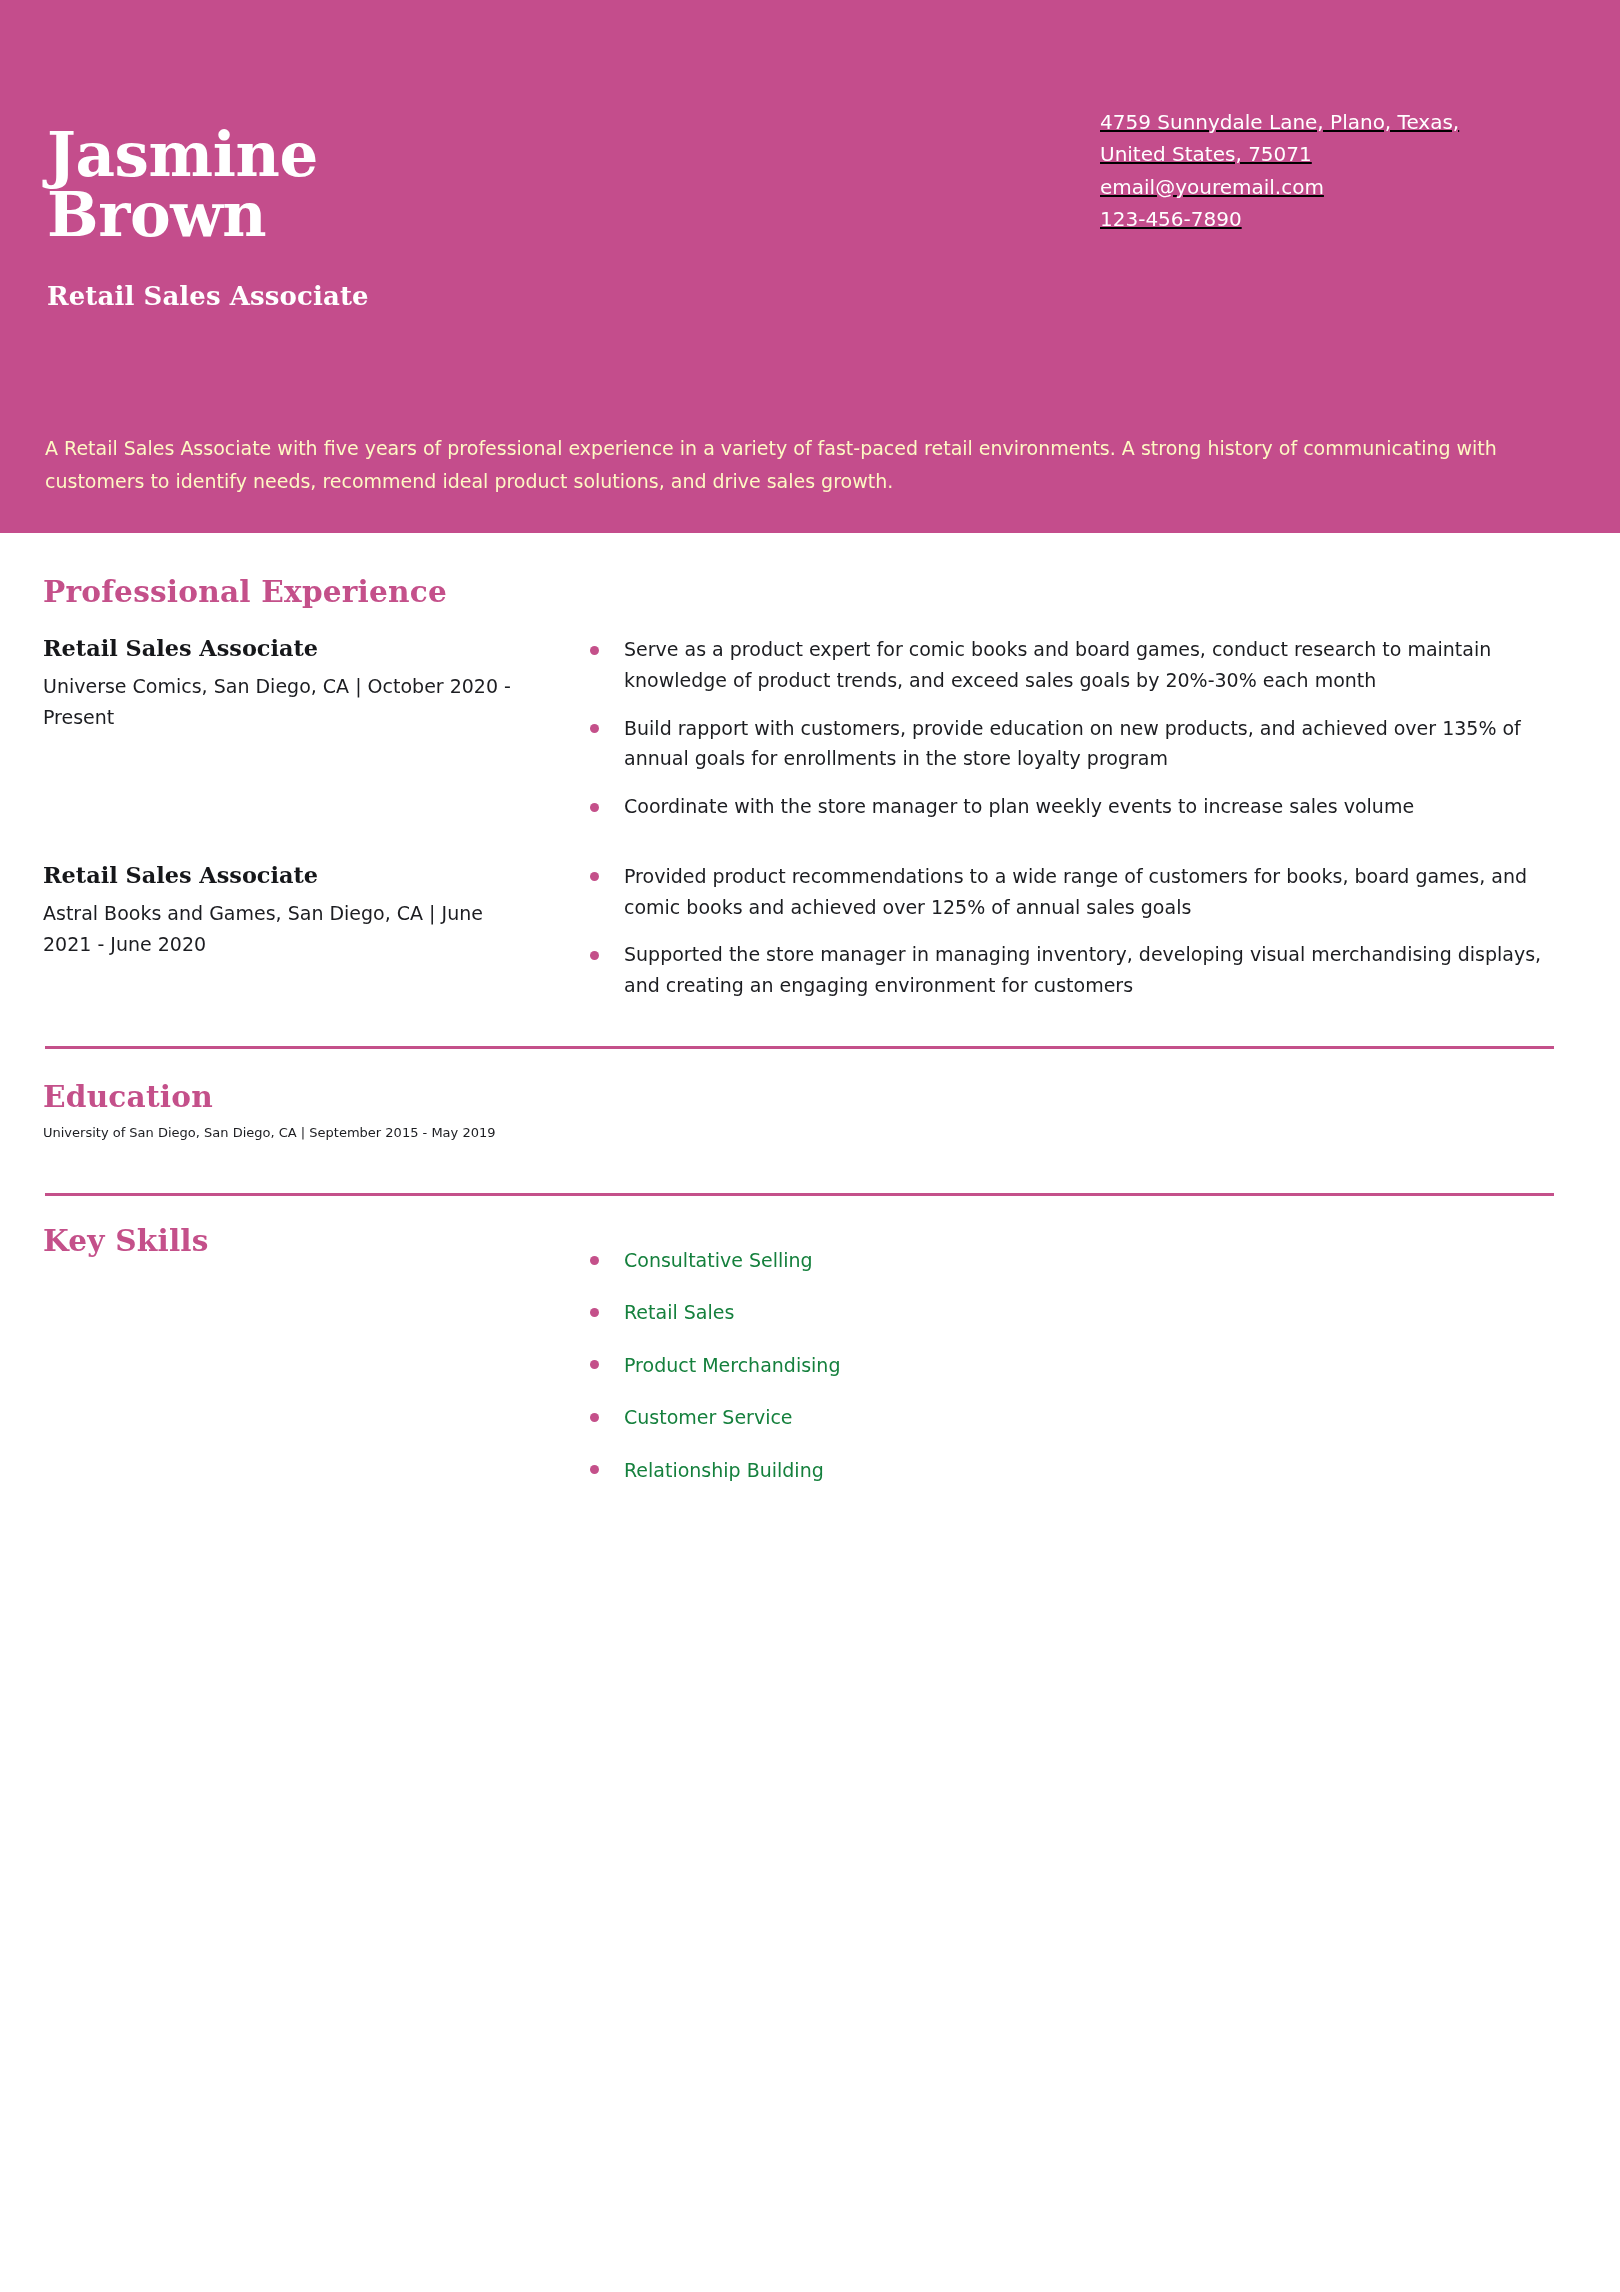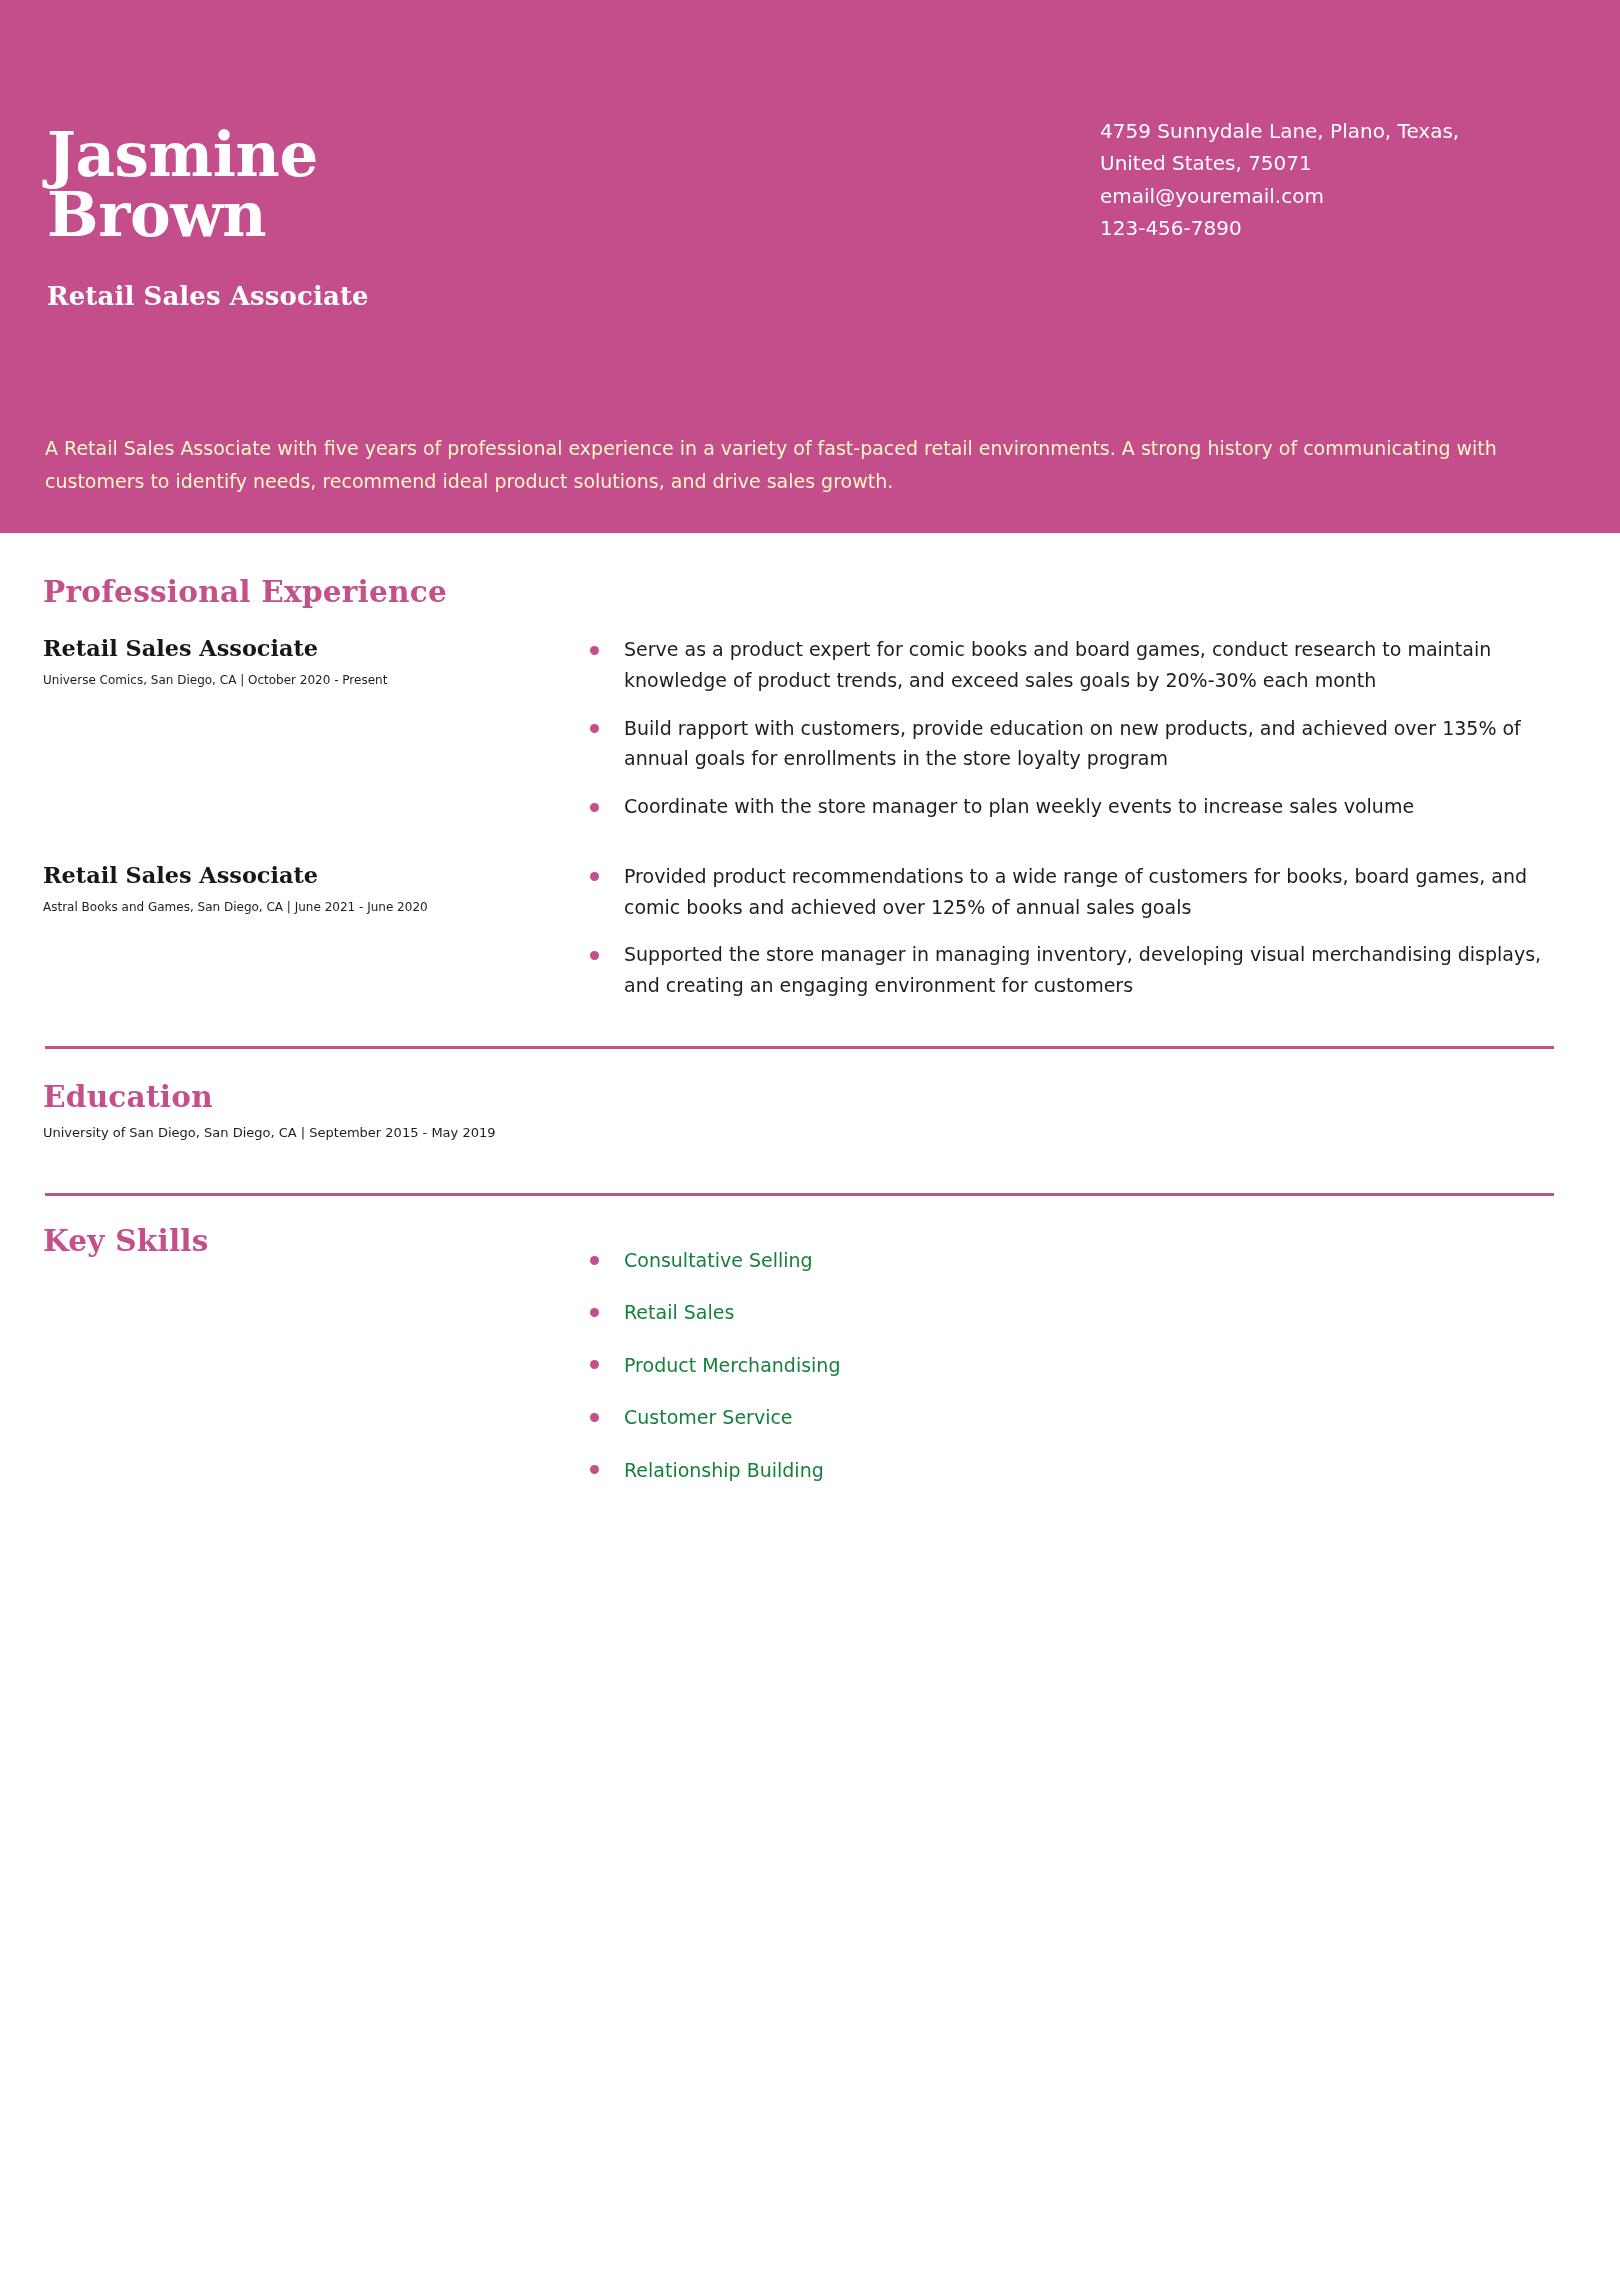--- a/index.html
+++ b/index.html
@@ -55,22 +55,23 @@
     font-weight: 700;
     font-size: 26px;
     color: #ffffff;
     margin-top: 36px;
     letter-spacing: 0.1px;
   }
 
   .contact-block {
     position: absolute;
     left: 1100px;
-    top: 115px;
+    top: 106px;
     width: 466px;
+    text-decoration: underline;
   }
 
   .contact-line {
     font-family: "DejaVu Sans", sans-serif;
     font-weight: 400;
     font-size: 20px;
     line-height: 1.62;
     color: #ffffff;
     white-space: nowrap;
   }
@@ -133,21 +134,21 @@
   .entry-role {
     font-family: "DejaVu Serif", serif;
     font-weight: 700;
     font-size: 22.4px;
     color: #16171a;
     line-height: 1.3;
   }
 
   .entry-meta {
     font-family: "DejaVu Sans", sans-serif;
-    font-size: 12px;
+    font-size: 19px;
     line-height: 1.62;
     color: #1c1d21;
     margin-top: 8px;
   }
 
   ul.bullets {
     list-style: none;
     margin: 0;
     padding: 0;
   }

